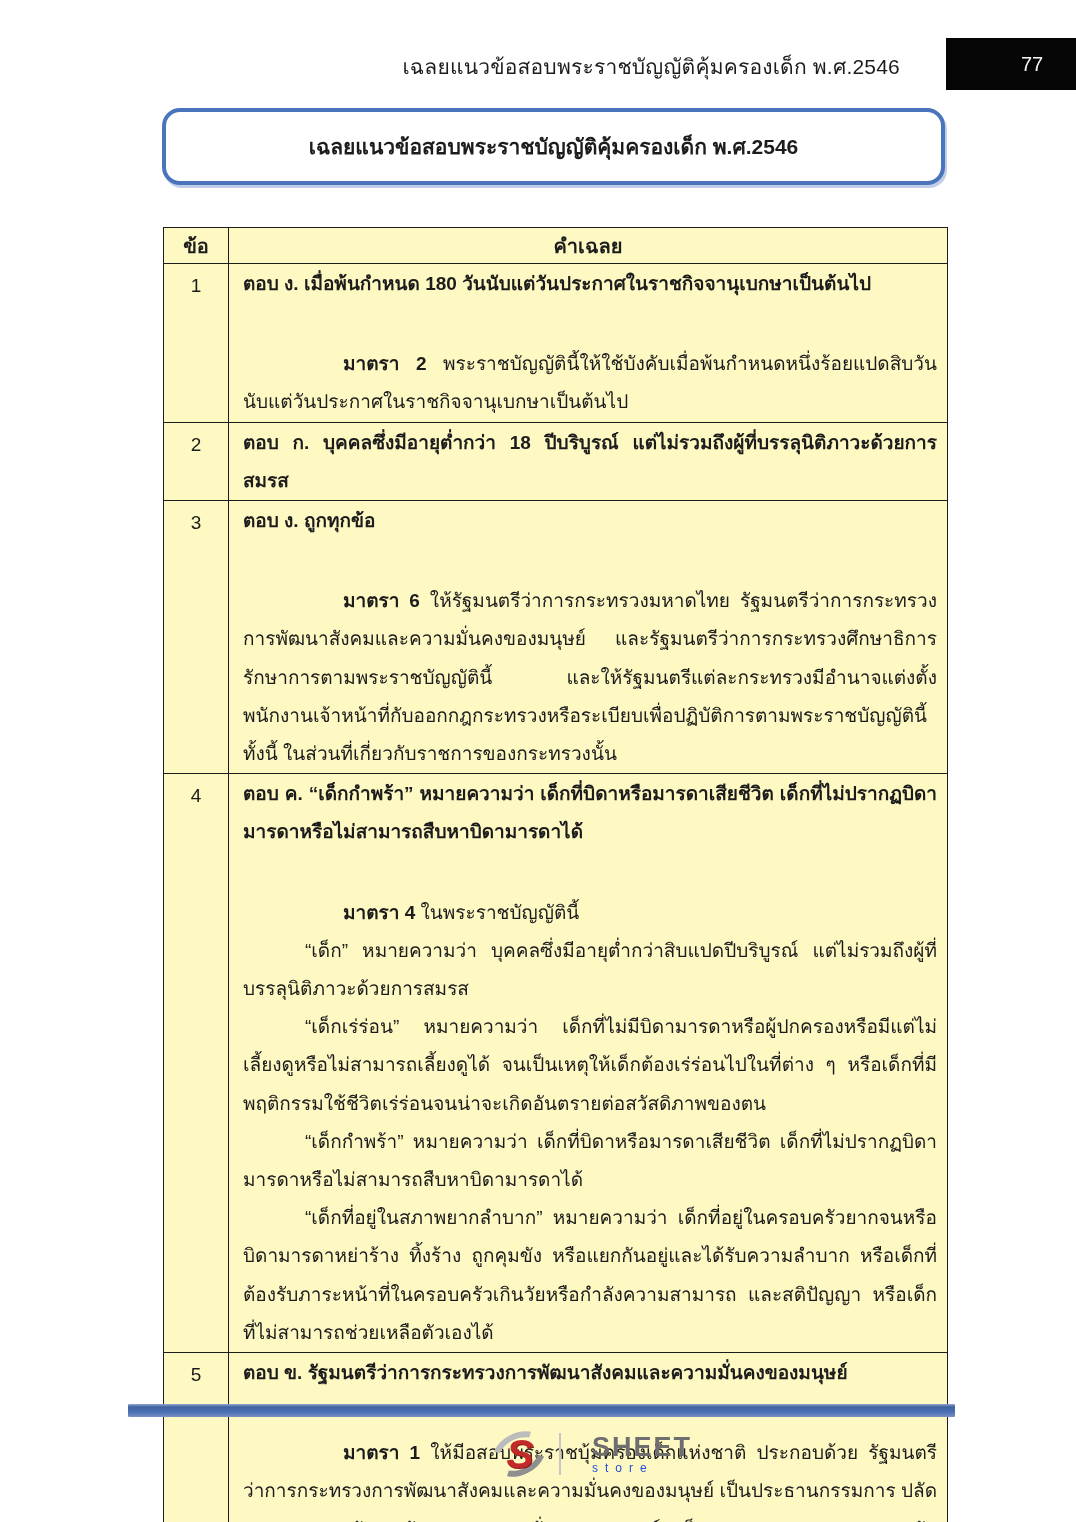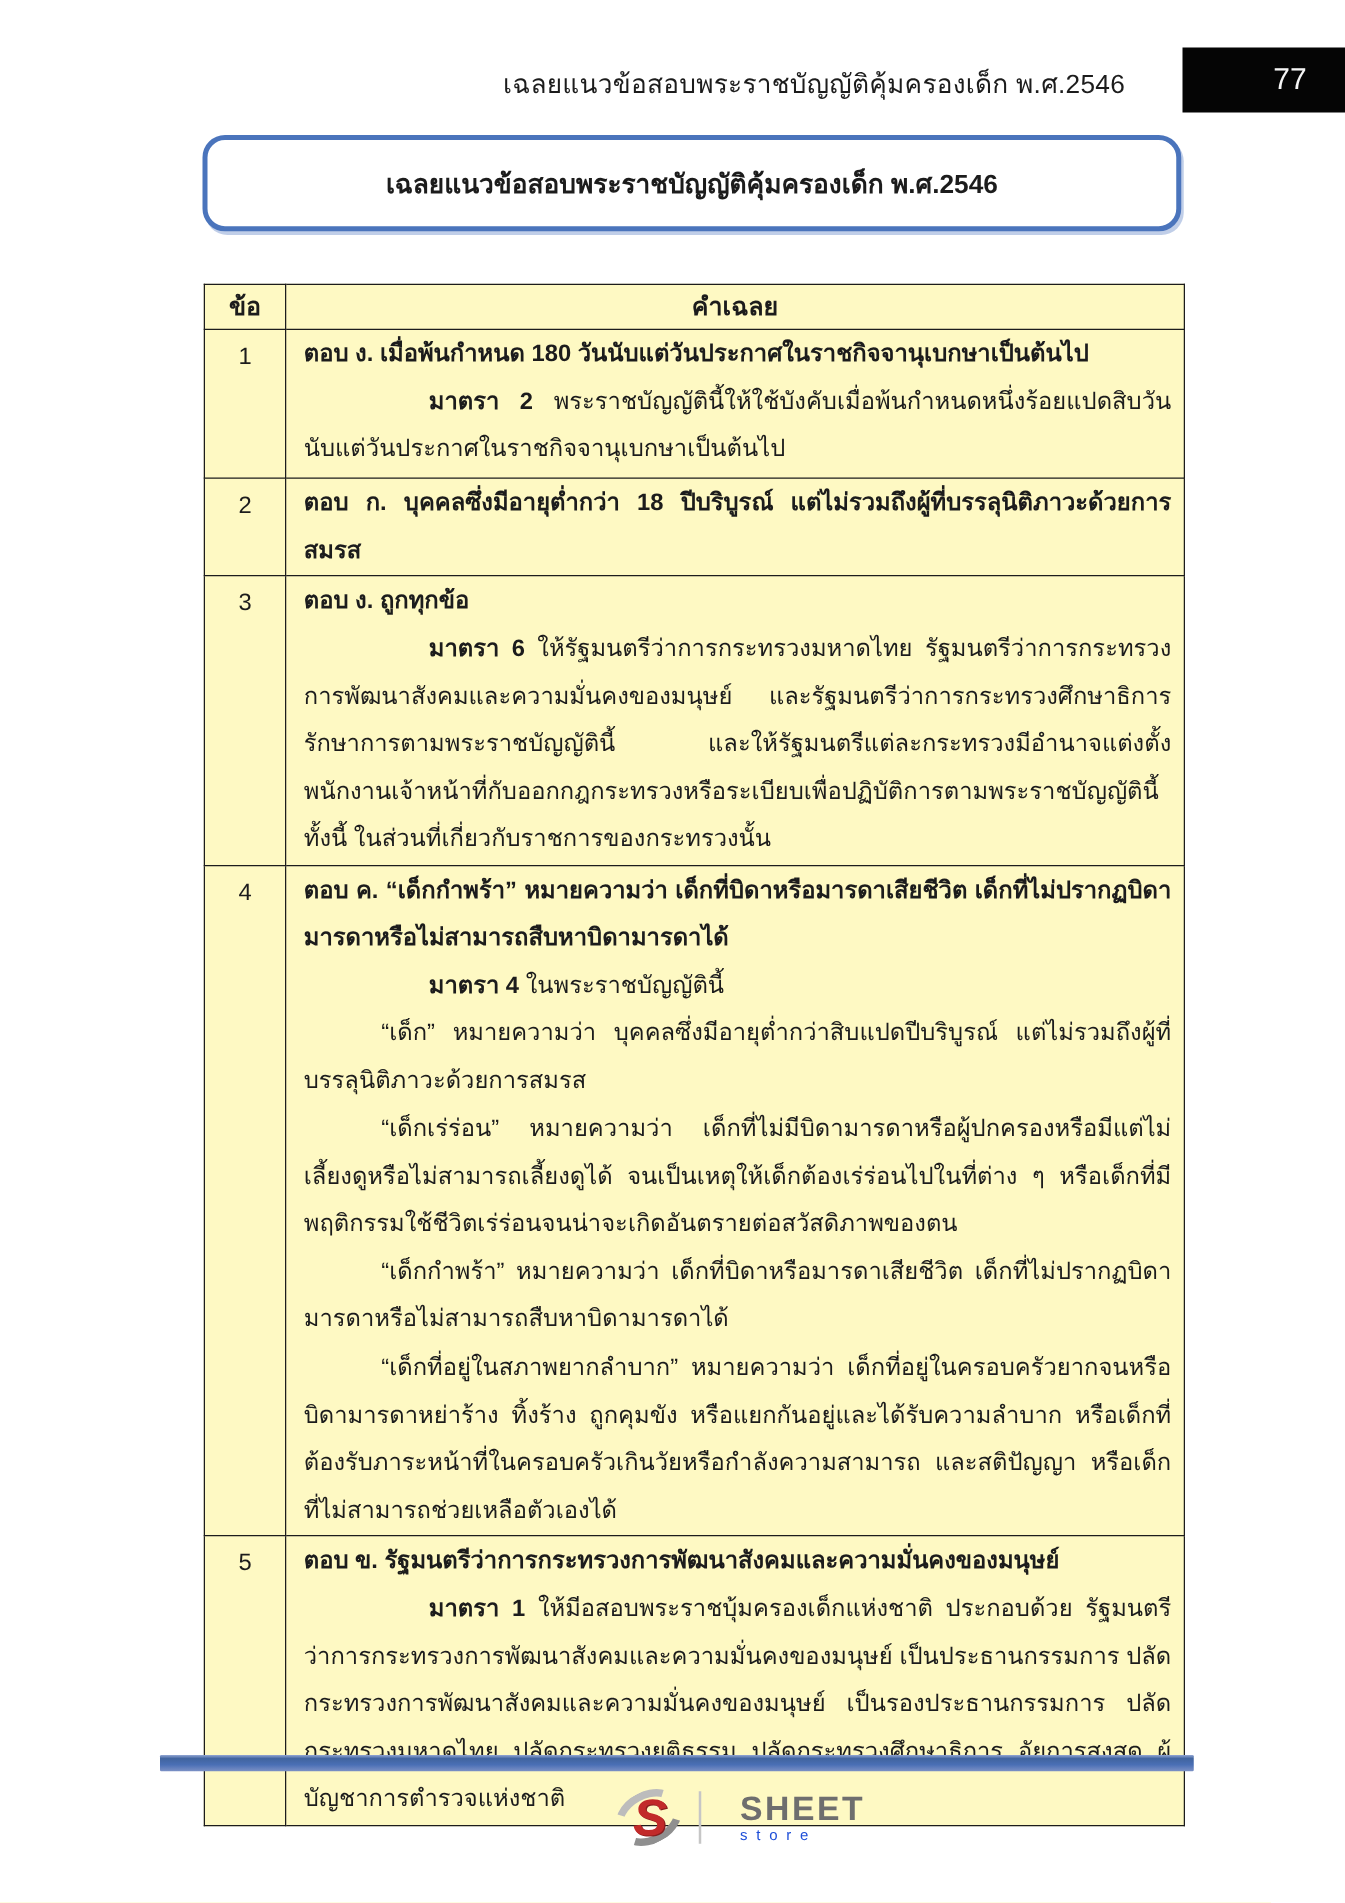--- a/index.html
+++ b/index.html
@@ -10,21 +10,21 @@
   }
   
   .page-header-text{
     position:absolute;top:50px;left:0;width:900px;text-align:right;
     font-size:21px;letter-spacing:.2px;
   }
   .page-num-box{
     position:absolute;top:38px;left:946px;width:130px;height:52px;
     background:#050505;color:#f5f5f5;display:flex;align-items:center;
     justify-content:center;box-sizing:border-box;padding-left:42px;
-    font-size:24px;
+    font-size:20px;
   }
   
   .title-box{
     position:absolute;left:162px;top:108px;width:783px;height:77px;
     box-sizing:border-box;border:4px solid #4a74bc;border-radius:18px;
     display:flex;align-items:center;justify-content:center;
     font-size:21px;font-weight:bold;
     box-shadow:2px 3px 0 rgba(74,116,188,.35);
     background:#fff;
   }
@@ -46,21 +46,21 @@
     padding-top:7px;line-height:30px;
   }
   td.col-answer{
     vertical-align:top;padding:1px 10px 0 14px;overflow:hidden;
   }
   .para{
     margin:0;font-size:19px;line-height:38.2px;
     text-align:justify;text-align-last:left;
   }
   .indent-none{text-indent:0;}
-  .indent-tab{text-indent:100px;}
+  .indent-tab{text-indent:100px;margin-top:42px;}
   .indent-quote{text-indent:62px;}
   .bold{font-weight:bold;}
   
   .footer-bar{
     position:absolute;left:128px;top:1404px;width:827px;height:13px;
     background:linear-gradient(180deg,#93a7d4 0%,#41649f 22%,#4a6fb5 60%,#7b90c5 100%);
     border-radius:1px;
   }
   .footer-logo{
     position:absolute;left:491px;top:1429px;height:50px;

